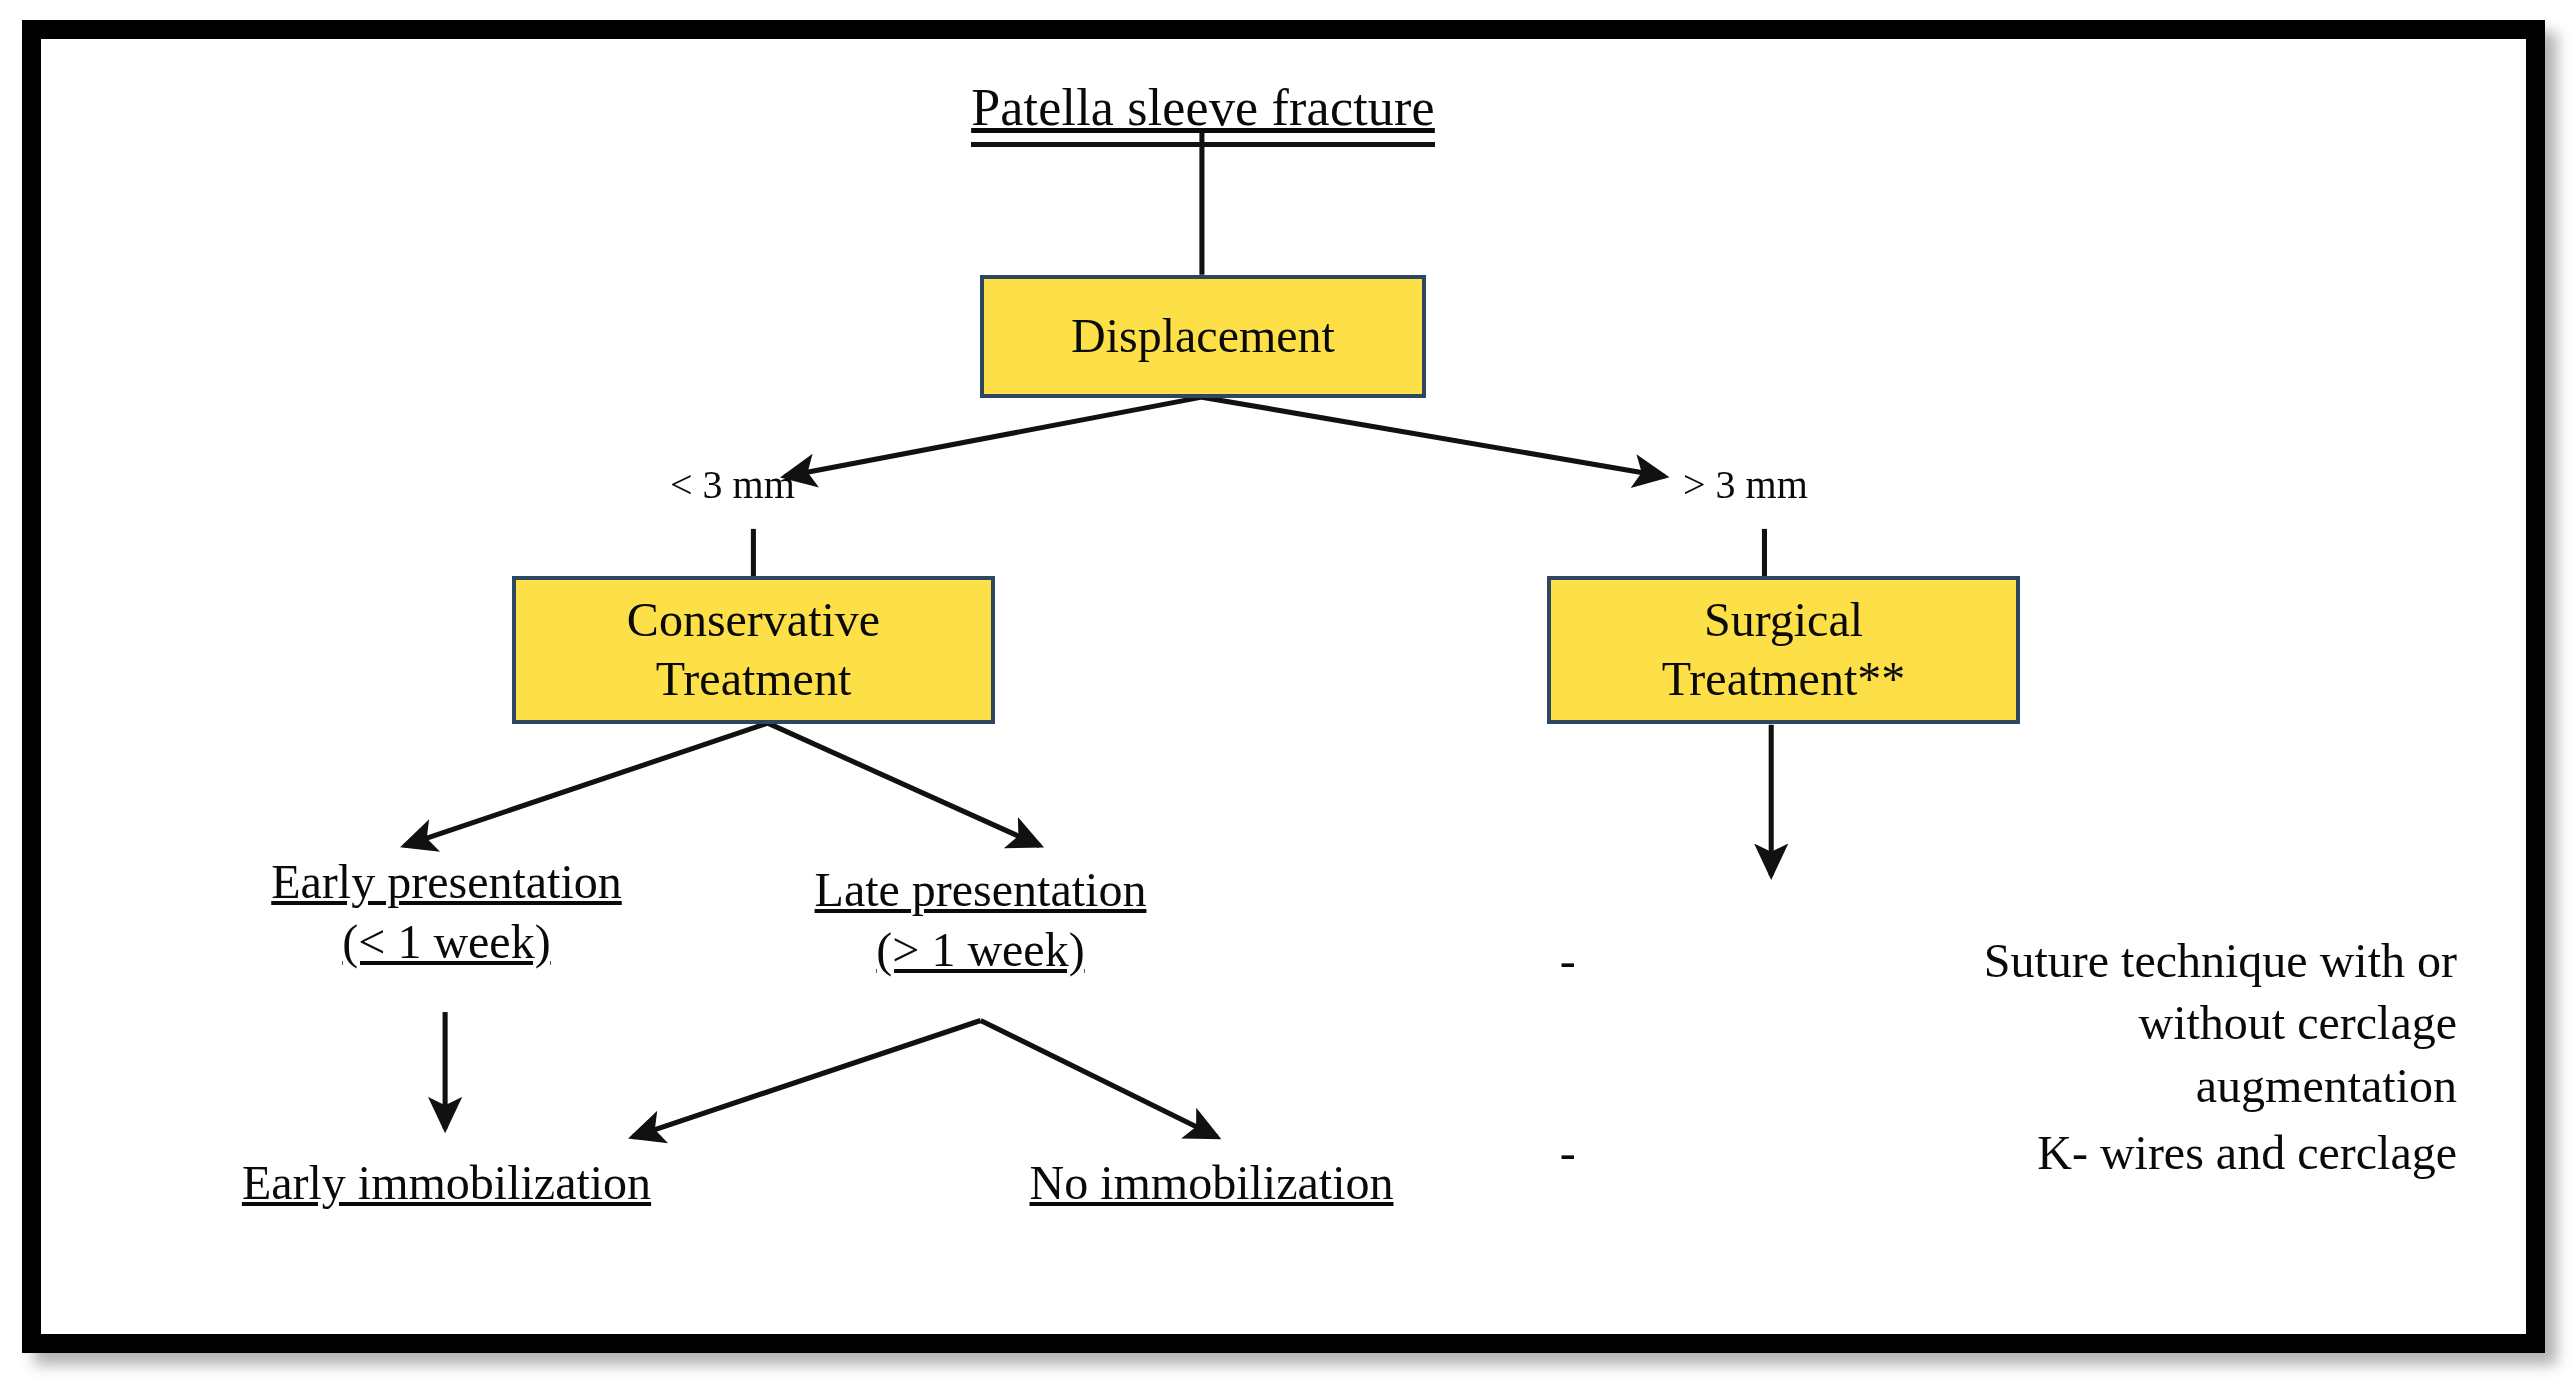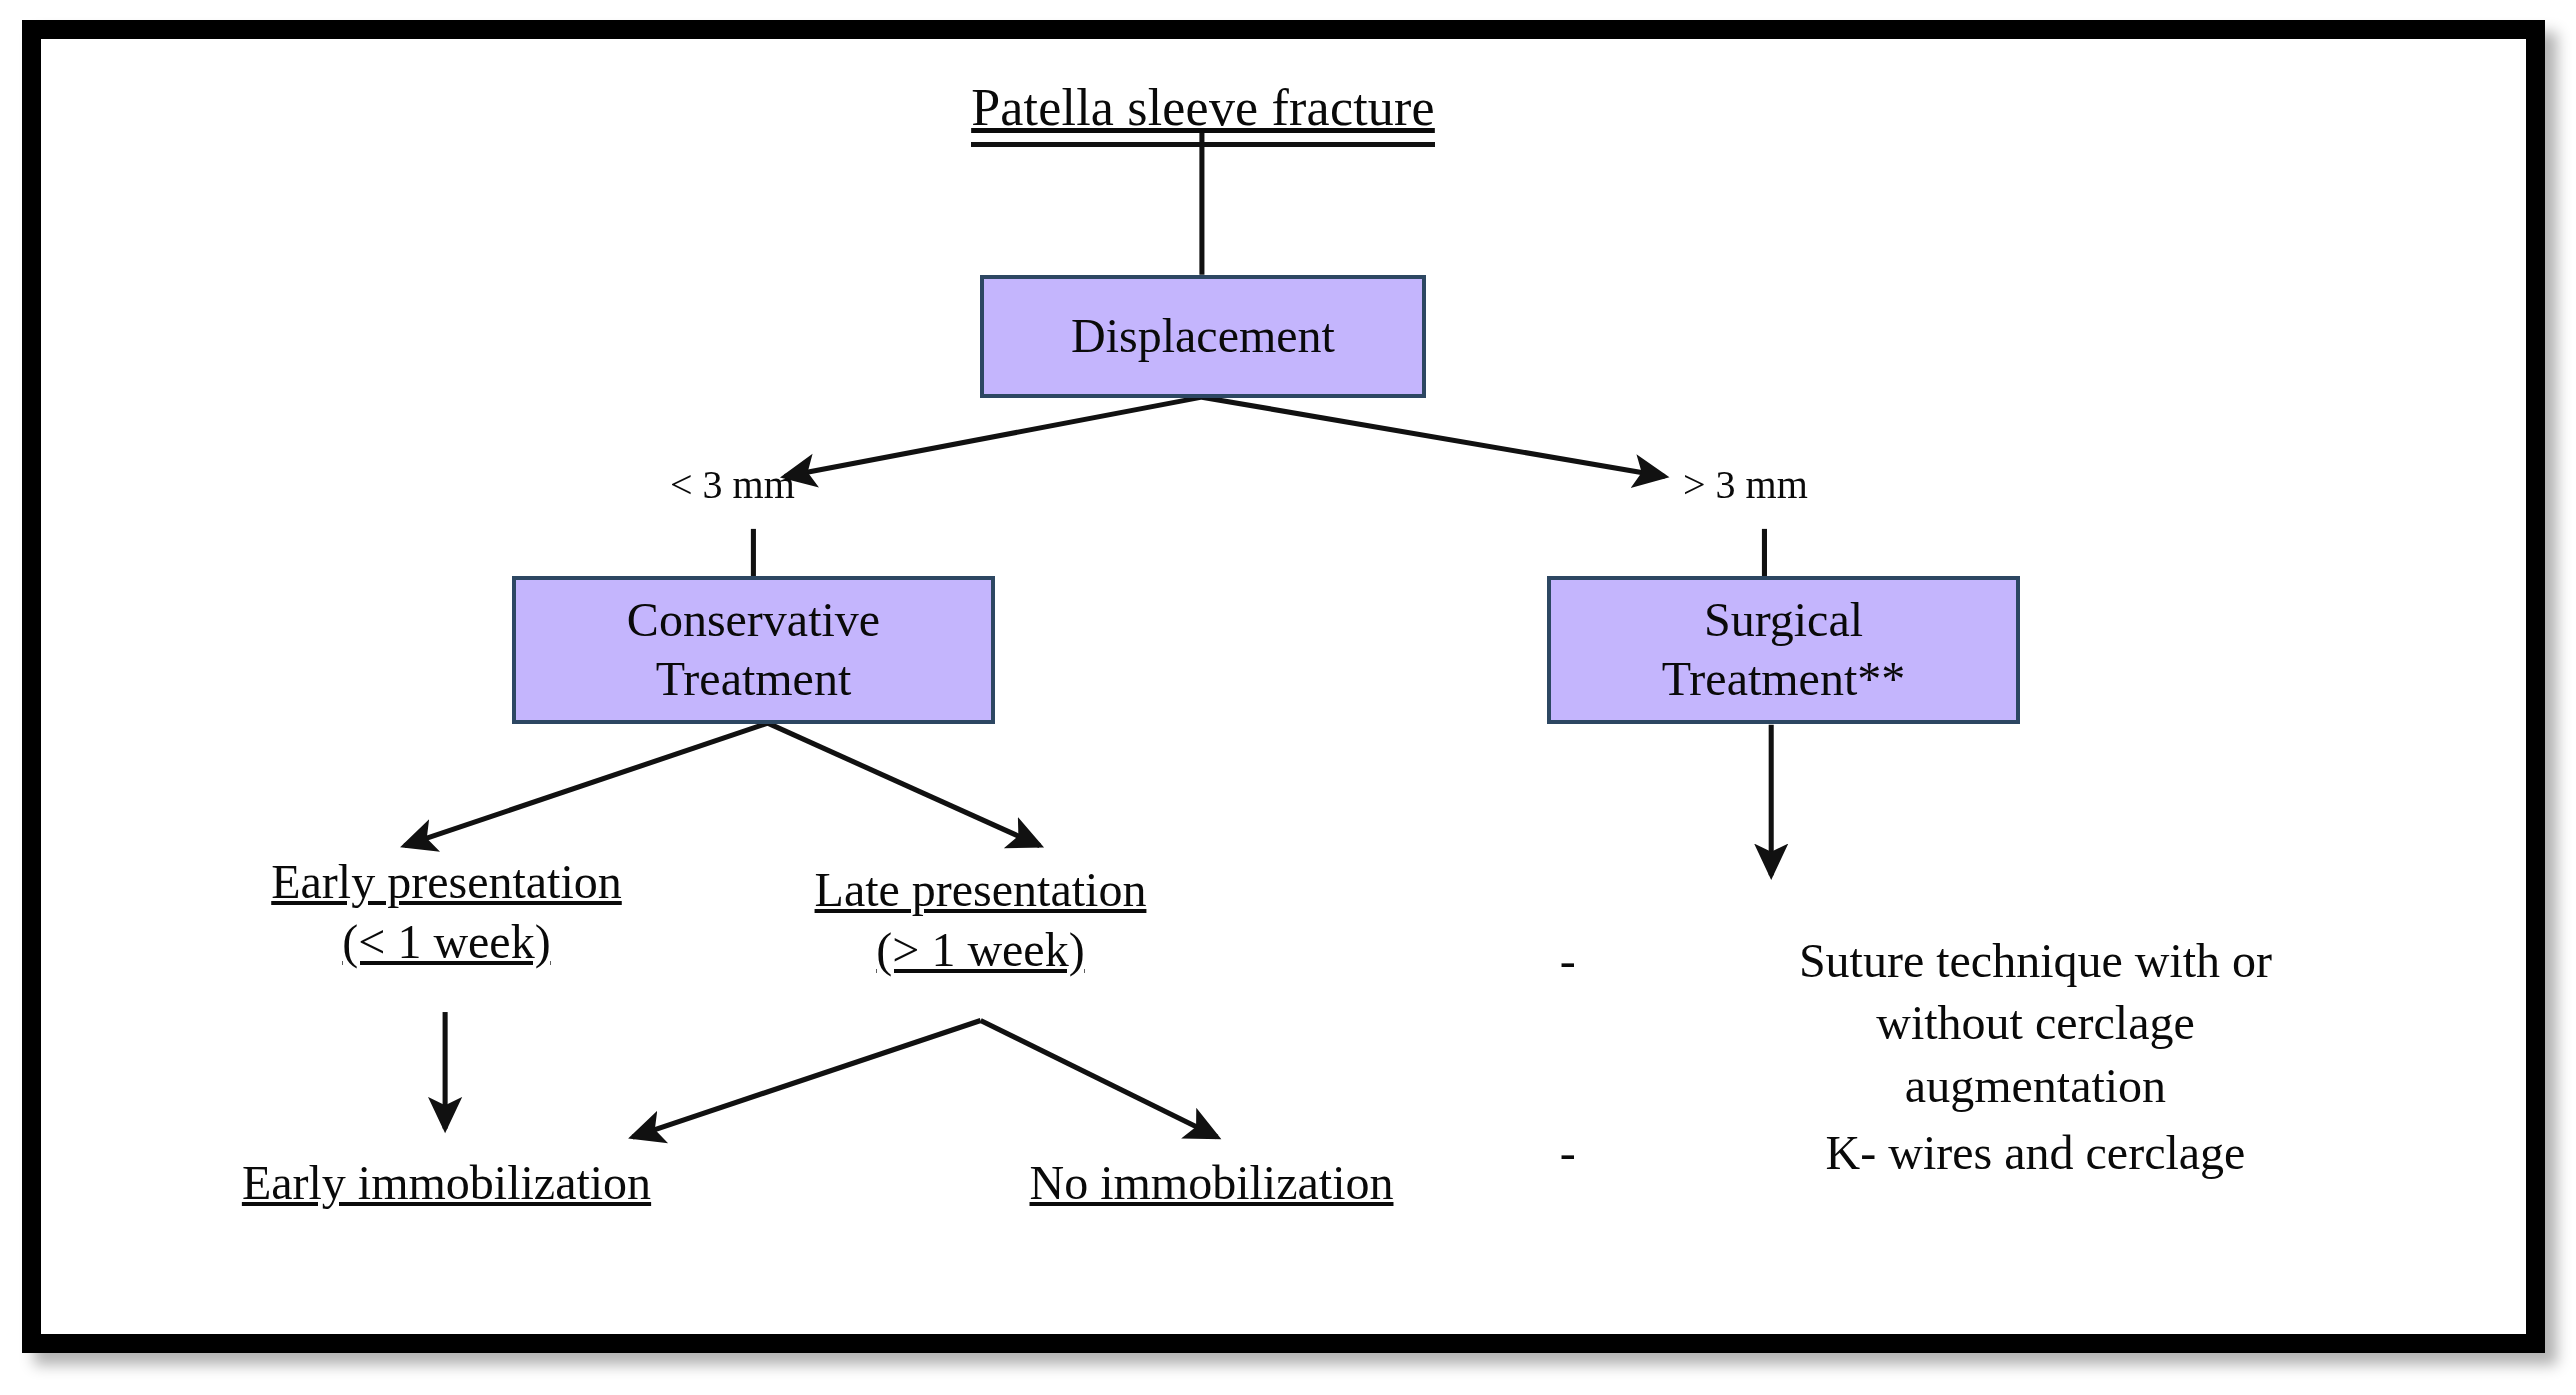--- a/index.html
+++ b/index.html
@@ -55,21 +55,21 @@
     display: inline-block;
     border-bottom: 5px solid #111111;
     padding-bottom: 3.4px;
     text-decoration: underline;
   }
 
   
   .boxed {
     position: absolute;
     border: 4.2px solid #2d4762;
-    background: #c4b5fd;
+    background: #fde047;
     display: flex;
     align-items: center;
     justify-content: center;
     text-align: center;
     font-size: 48px;
     line-height: 1.22;
     color: #0a0a0a;
     white-space: pre-line;
   }
 
@@ -108,21 +108,21 @@
     margin-bottom: 5px;
   }
   .bullet-dash {
     width: 61px;
     flex: 0 0 61px;
     text-align: left;
     padding-left: 6.8px;
   }
   .bullet-text {
     flex: 1 1 auto;
-    text-align: center;
+    text-align: right;
     white-space: pre-line;
   }
 </style>
 </head>
 <body>
 
 <div id="figure-frame">
   <div id="canvas">
 
     <svg id="wires" viewBox="0 0 2940 1532">

